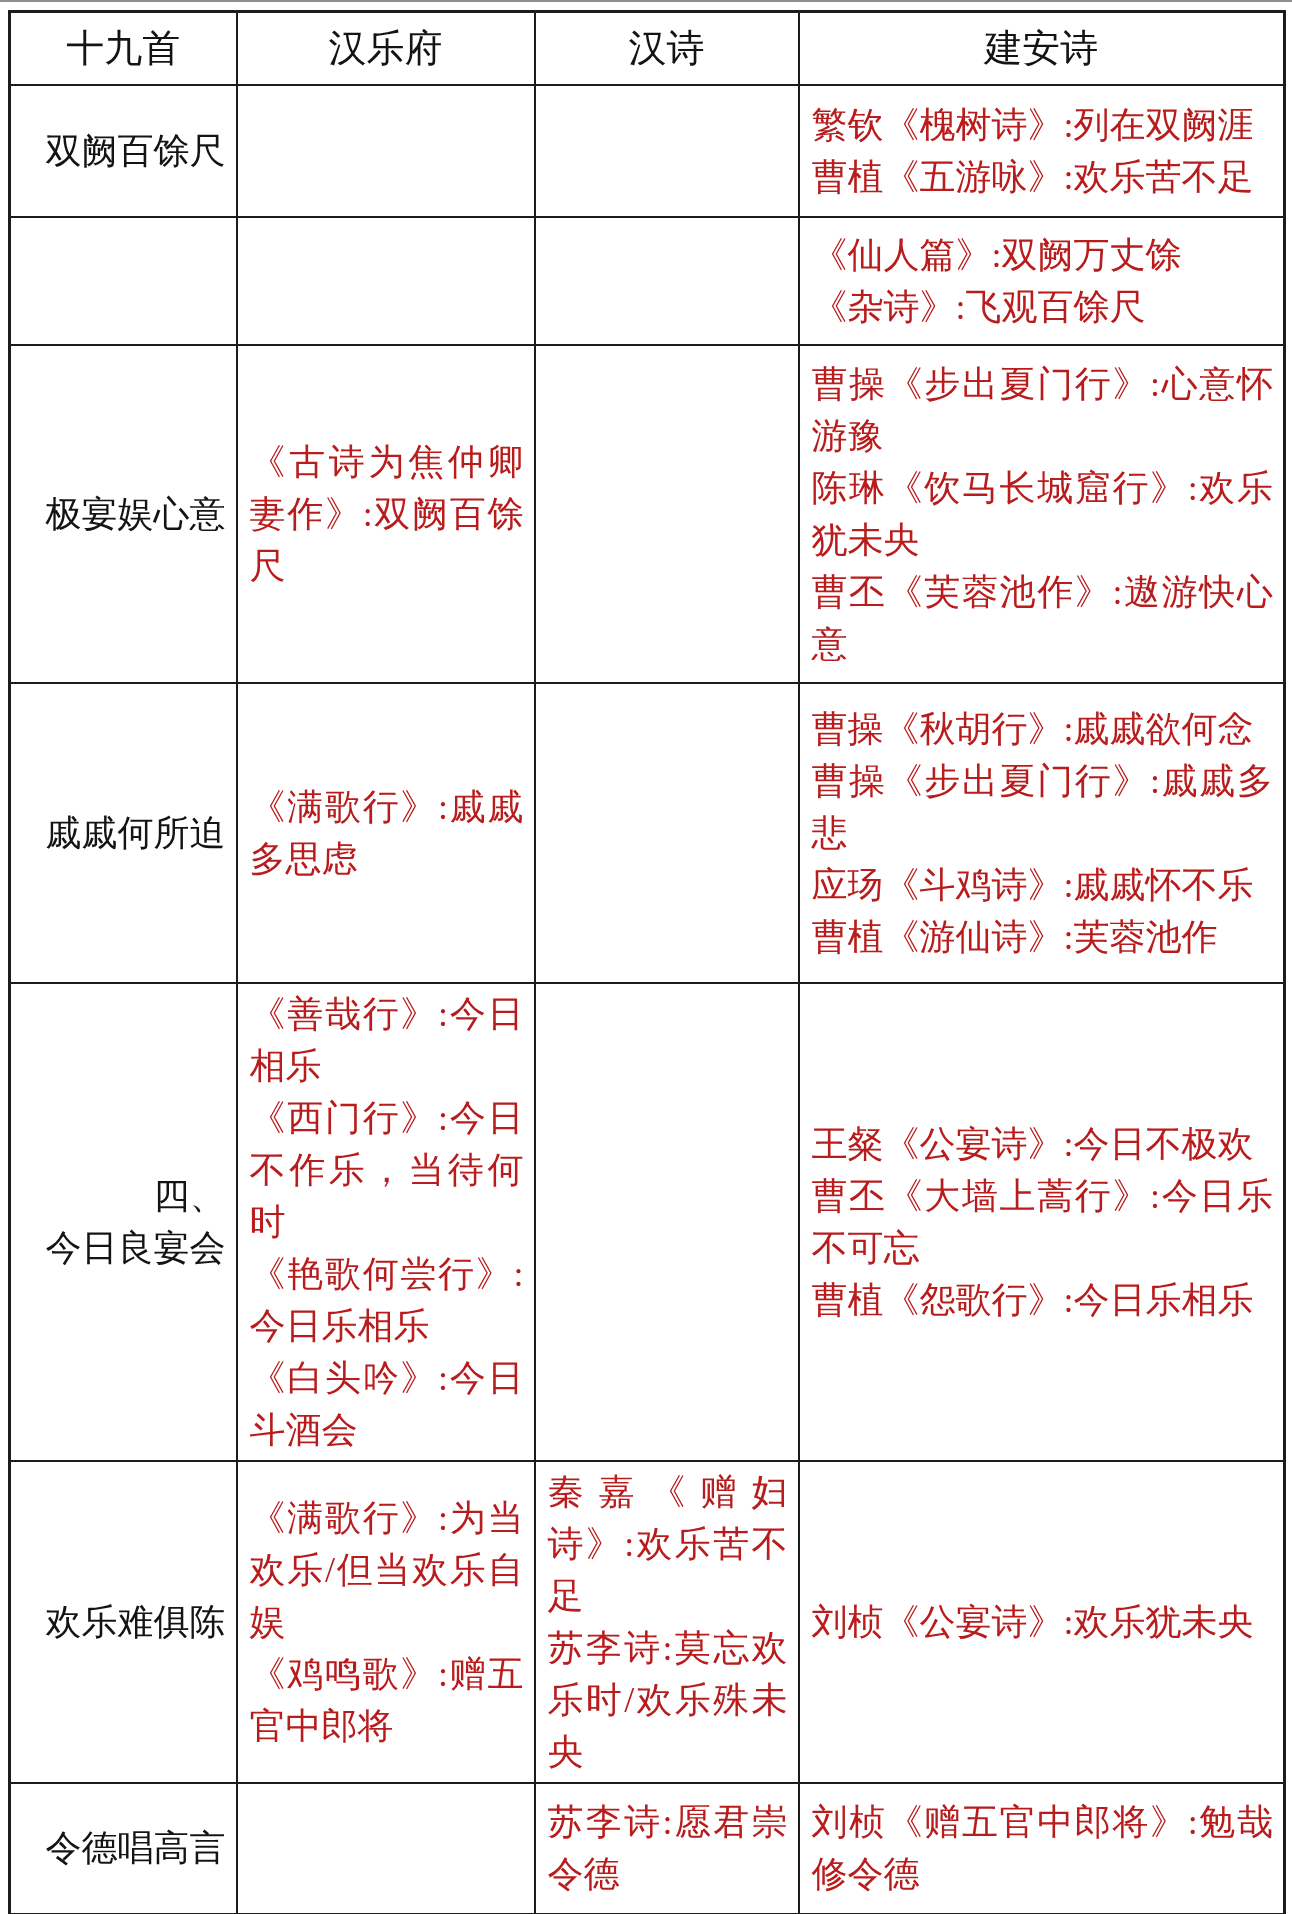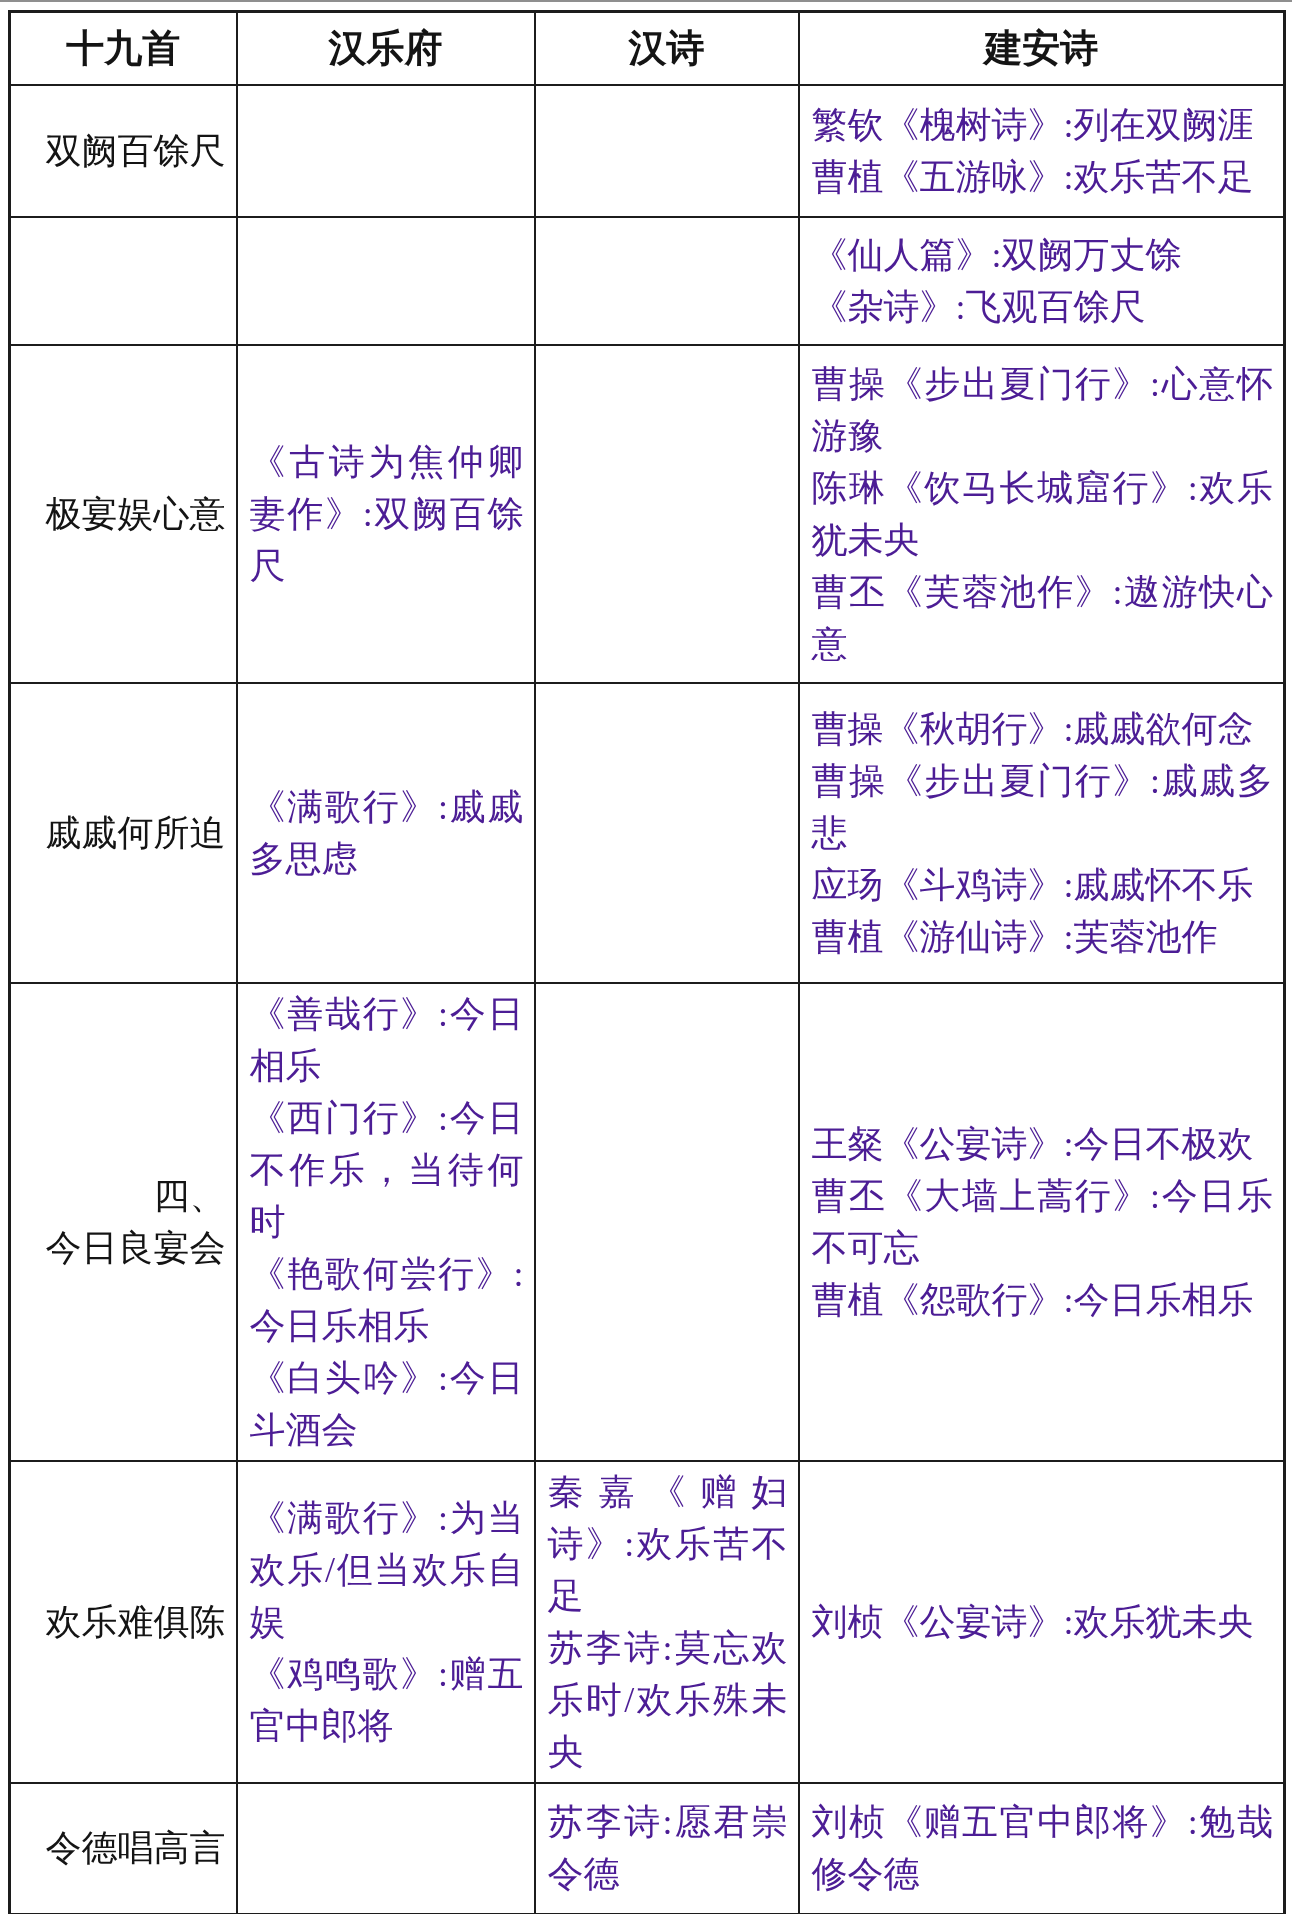--- a/index.html
+++ b/index.html
@@ -36,34 +36,34 @@
     table-layout: fixed;
     border: 3px solid #1c1c1c;
   }
   table.cmp th,
   table.cmp td {
     border: 2px solid #1c1c1c;
     vertical-align: middle;
     overflow: hidden;
   }
   table.cmp th {
-    font-weight: bold;
+    font-weight: normal;
     font-size: 38px;
     text-align: center;
     padding: 0 4px;
   }
   table.cmp td {
     padding: 4px 10px 4px 12px;
   }
   .p {
     font-size: 36px;
     line-height: 52px;
     text-align: justify;
     text-justify: inter-character;
-    color: #4c1d95;
+    color: #b91c1c;
   }
   .lbl {
     font-size: 36px;
     line-height: 52px;
     text-align: right;
   }
   
   tr.hr  { height: 73px;  }
   tr.r0  { height: 132px; }
   tr.r1  { height: 128px; }

